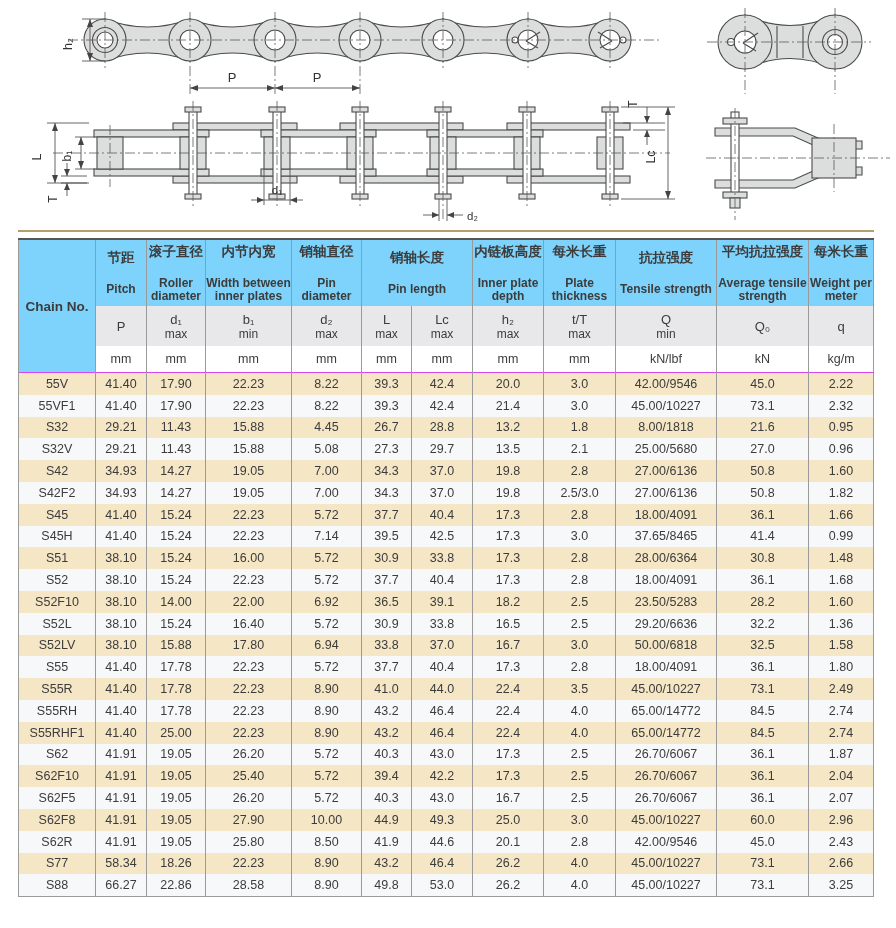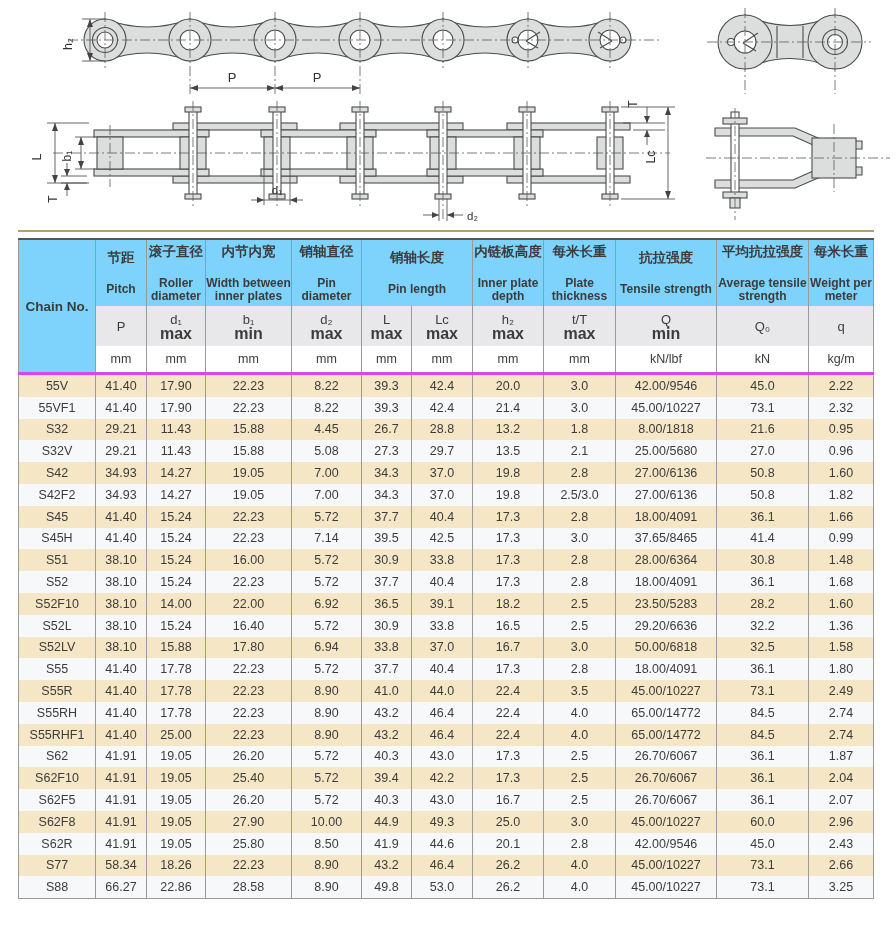--- a/index.html
+++ b/index.html
@@ -9,23 +9,23 @@
   .gold-rule{position:absolute;left:18px;top:230px;width:856px;height:2px;background:#b39e6c;}
   .spec-table{position:absolute;left:18px;top:238px;width:856px;border-collapse:collapse;table-layout:fixed;
     border-right:1px solid #9a9a9a;border-bottom:1px solid #9a9a9a;border-top:2px solid #555555;}
   .spec-table th,.spec-table td{border-left:1px solid #9a9a9a;padding:0;text-align:center;vertical-align:middle;font-weight:normal;}
   thead tr.hdr-main th{height:66px;background:#7dd3fc;font-weight:bold;}
   thead tr.hdr-sym th{height:40px;background:#e8e8ea;}
   thead tr.hdr-unit th{height:26px;background:#ffffff;font-size:12.5px;}
   th .cn{font-size:13.5px;line-height:17px;}
   th .en{font-size:12px;line-height:13.5px;margin-top:17px;}
   th .sym{font-size:13px;line-height:15px;}
-  th .lim{font-size:16px;line-height:14px;font-weight:bold;}
+  th .lim{font-size:12px;line-height:14px;}
   th.chain-no{font-size:13.5px;margin-left:40px;}
-  tbody{border-top:3px solid #d946ef;}
+  tbody{border-top:1px solid #d946ef;}
   tbody td{height:21.8px;font-size:12.5px;}
   tbody tr:nth-child(odd){background:#f5e6c5;}
   tbody tr:nth-child(even){background:#f7f8fa;}
   svg text{font-family:"Liberation Sans","DejaVu Sans",sans-serif;fill:#333;}
   .metal{fill:#dcdddd;stroke:#4b4b4b;stroke-width:1.1;}
   .hole{fill:#ffffff;stroke:#4b4b4b;stroke-width:1.1;}
   .edge{fill:none;stroke:#4b4b4b;stroke-width:1.1;}
   .cline{fill:none;stroke:#5a5a5a;stroke-width:0.8;stroke-dasharray:10 3 2 3;}
   .dim{fill:none;stroke:#555;stroke-width:0.9;}
   .ah{fill:#444;stroke:none;}

